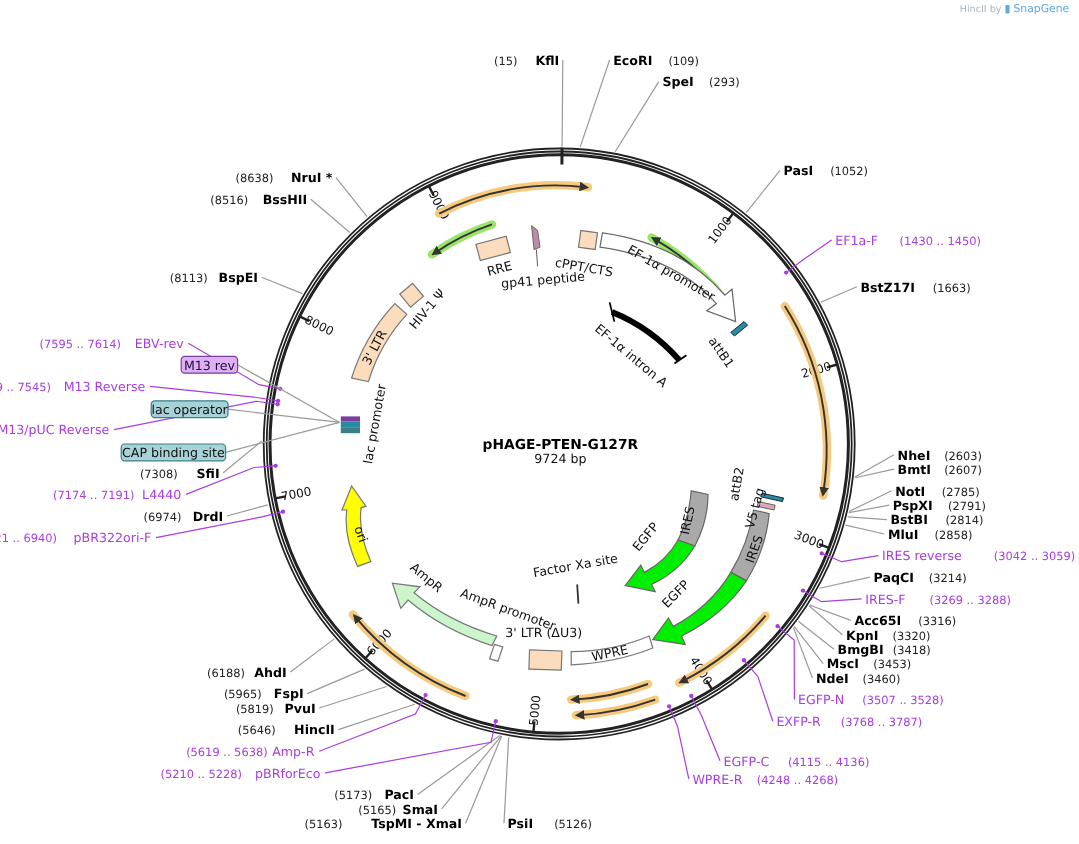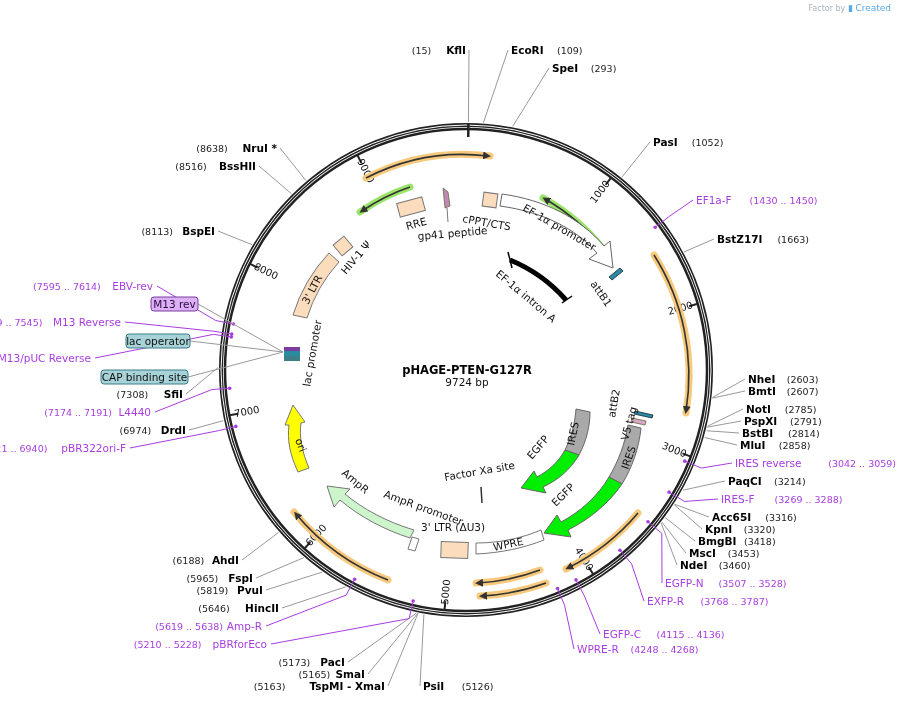--- a/index.html
+++ b/index.html
@@ -14,23 +14,23 @@
   .primerpos { font-size:9.5px; fill:#a83de0; }
   .feat { font-size:10.5px; fill:#111; }
   .tick { font-size:10px; fill:#111; }
   .title { font-weight:bold; font-size:11.5px; fill:#000; }
   .sub { font-size:10.5px; fill:#111; }
 </style>
 </head>
 <body>
 
 <div class="credit">
-  <span>Factor by</span>
+  <span>HincII by</span>
   <span class="sg">▮</span>
-  <span class="sg">Created</span>
+  <span class="sg">SnapGene</span>
 </div>
 
 <svg id="map" xmlns="http://www.w3.org/2000/svg" width="899" height="703" viewBox="0 0 899 703">
   <defs>
     <marker id="arrDark" markerWidth="8" markerHeight="8" refX="5" refY="4" orient="auto" markerUnits="userSpaceOnUse">
       <path d="M0,0 L8,4 L0,8 Z" fill="#333"></path>
     </marker>
   </defs>
 
   <g>

